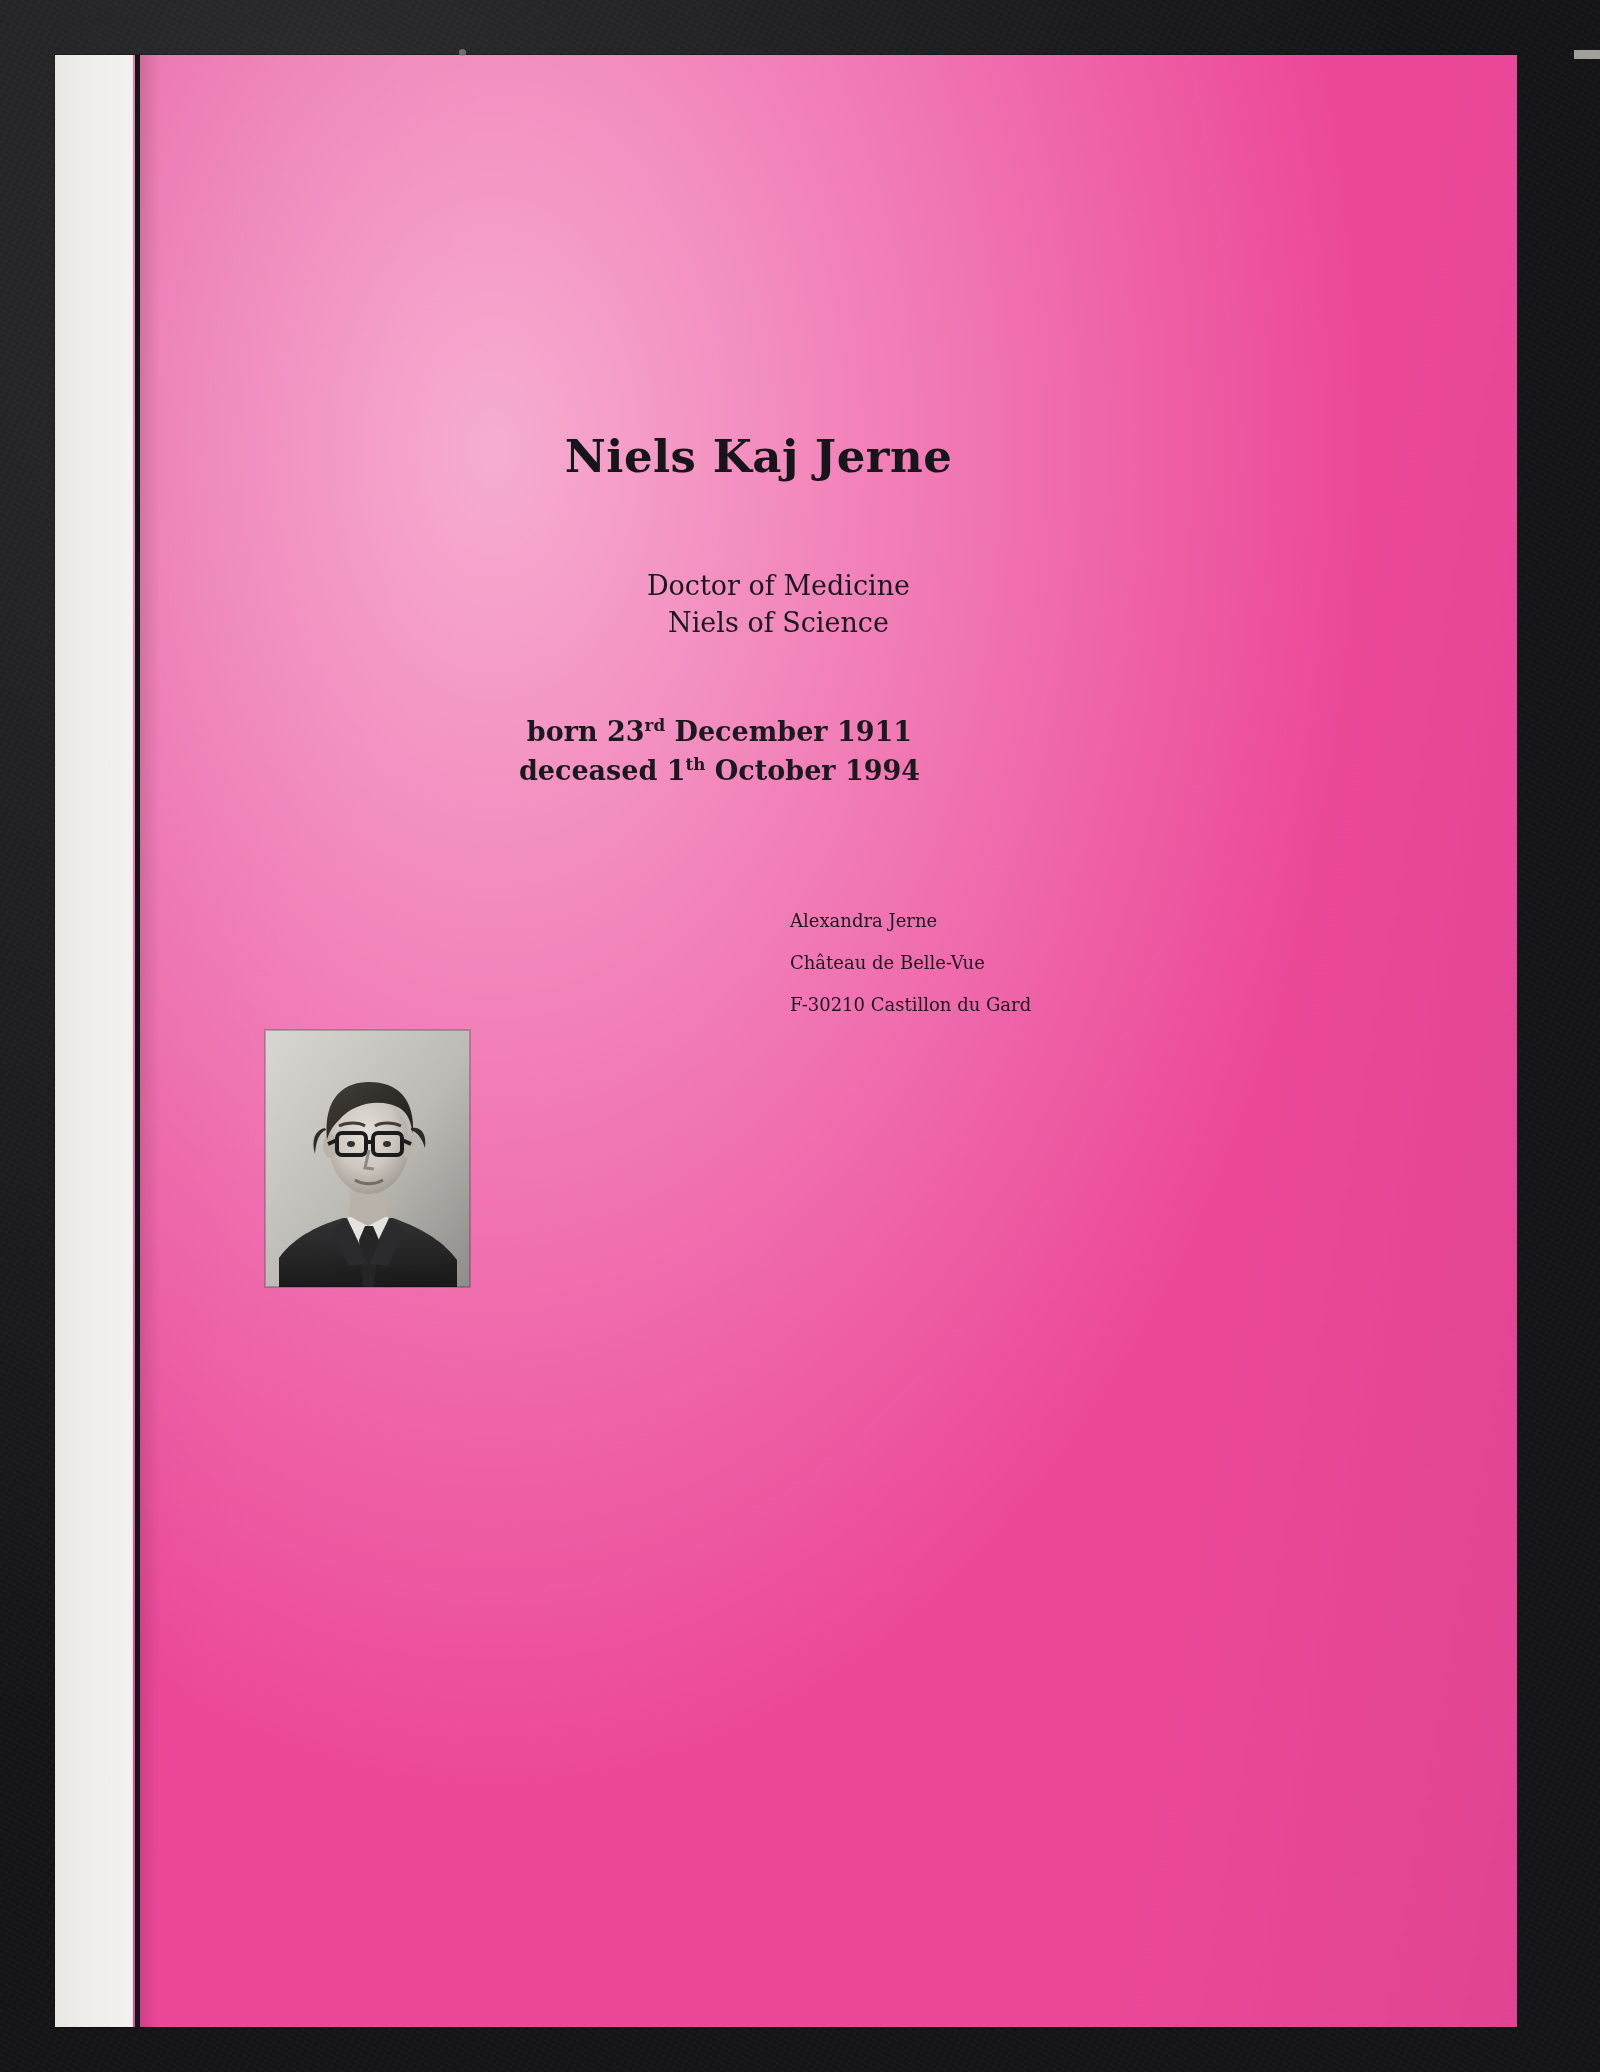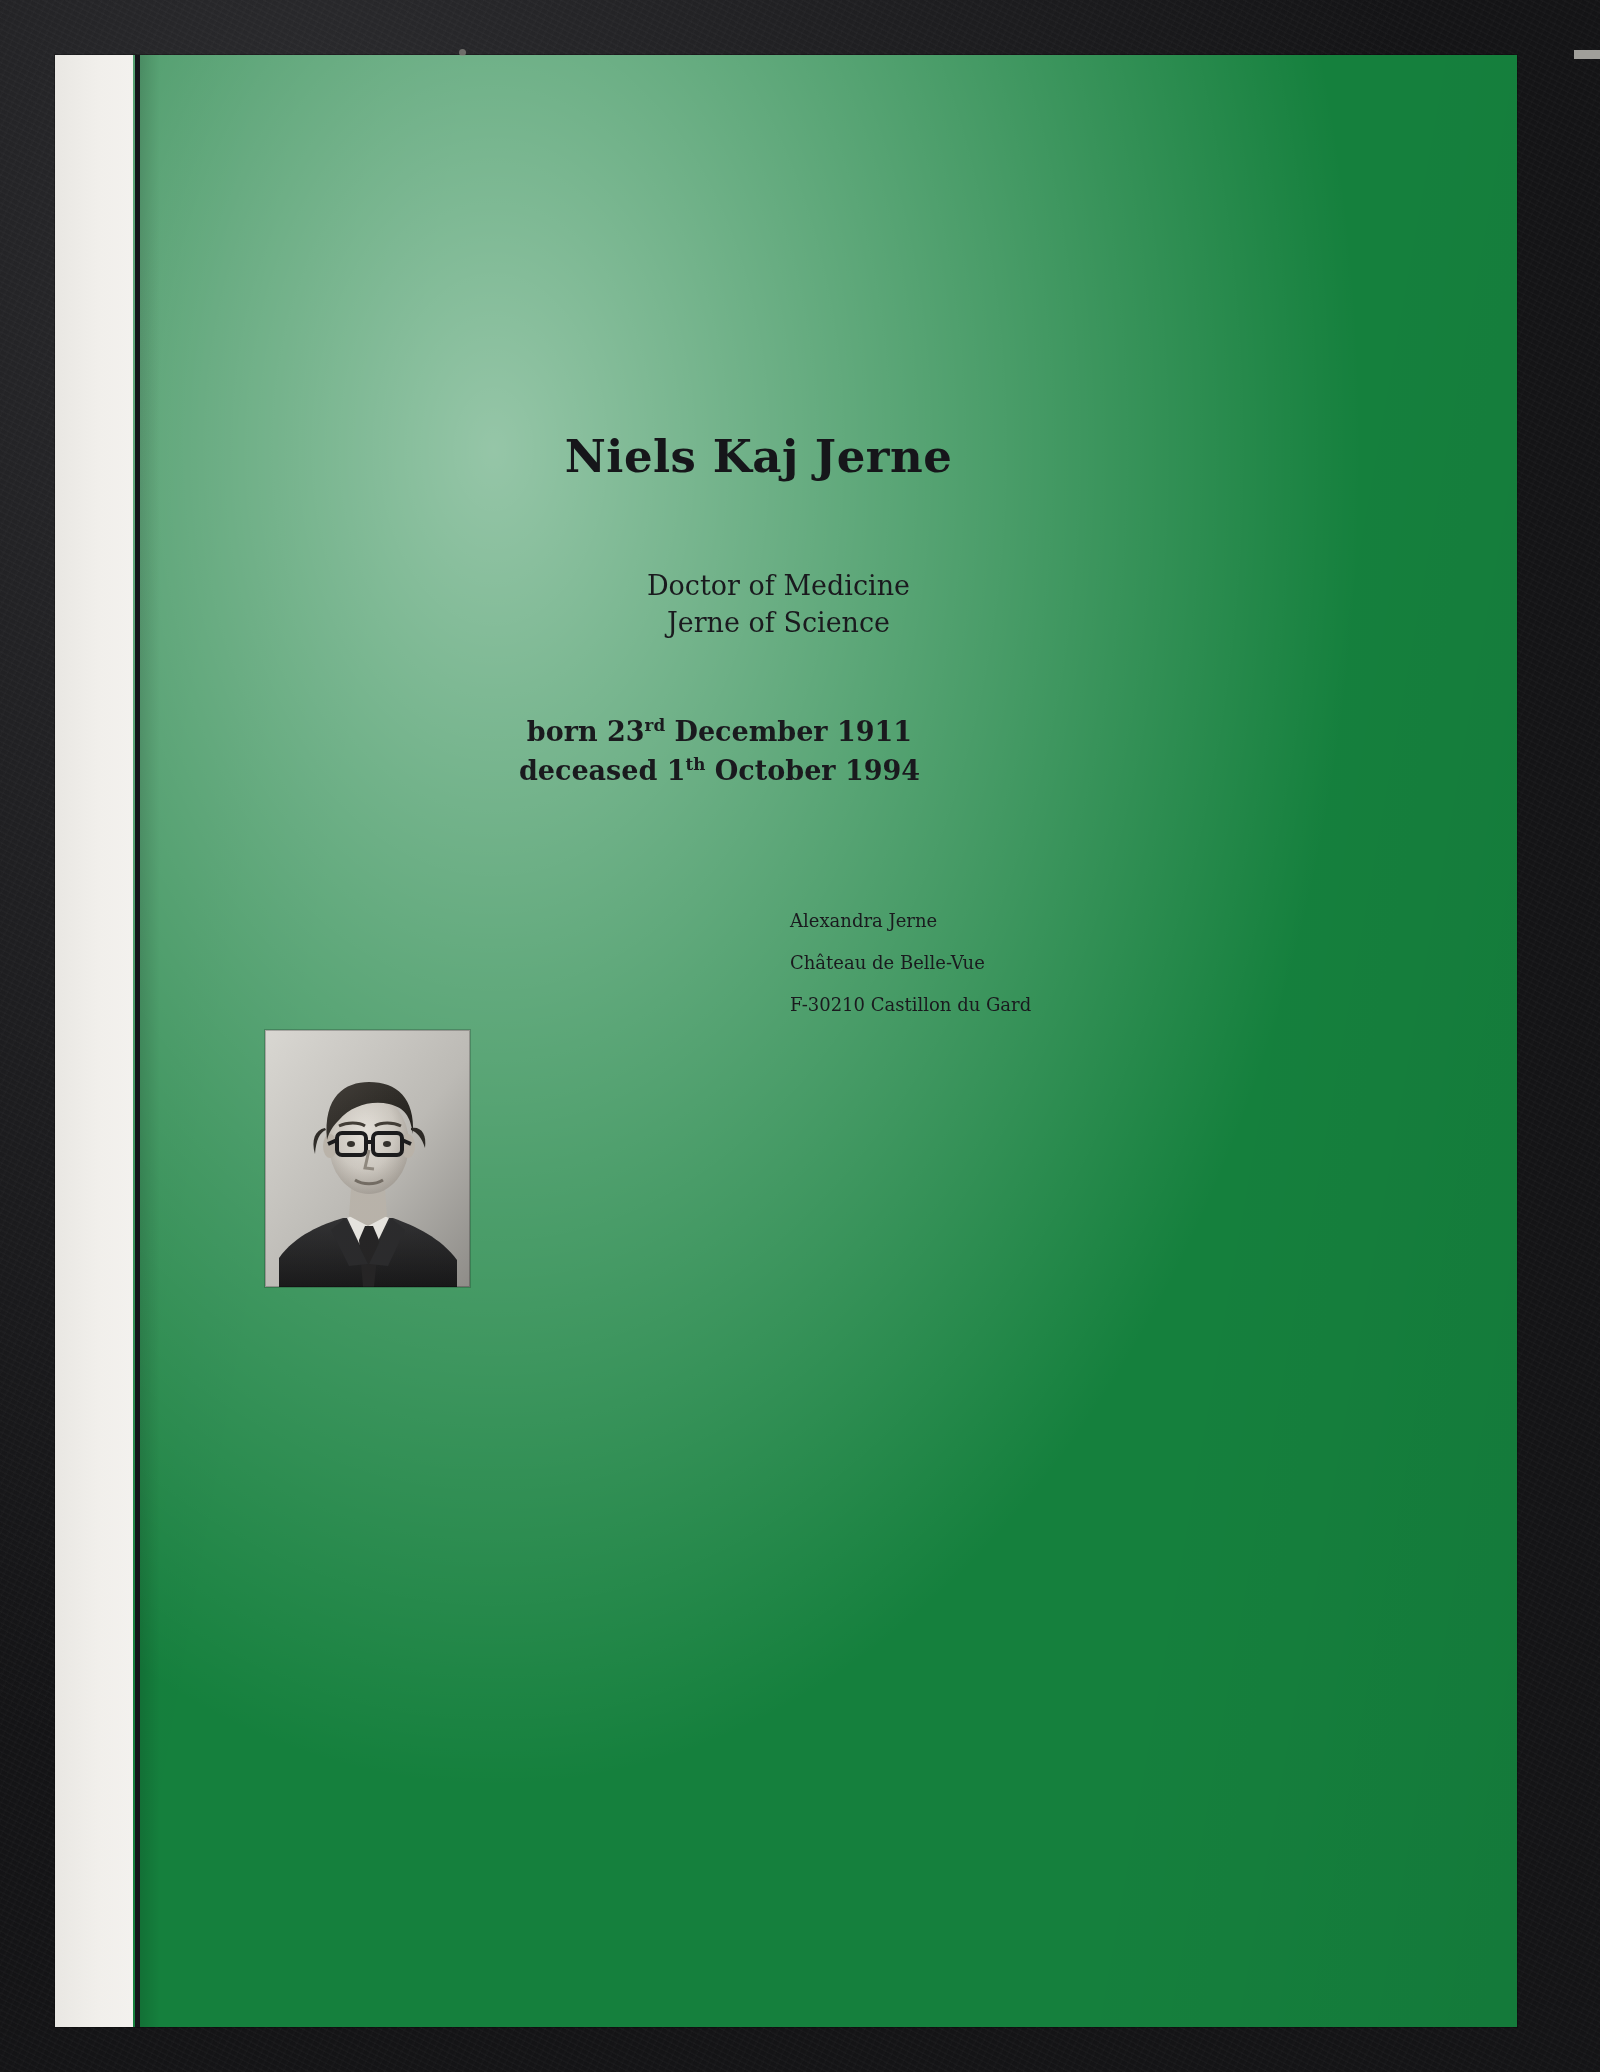--- a/index.html
+++ b/index.html
@@ -45,21 +45,21 @@
     opacity: .85;
   }
 
   
   .sheet {
     position: absolute;
     left: 55px;
     top: 55px;
     width: 1462px;
     height: 1972px;
-    background: #15803d;
+    background: #ec4899;
     box-shadow: 0 0 0 1px rgba(0,0,0,0.25);
   }
   .sheet::before {
     content: "";
     position: absolute;
     inset: 0;
     background:
       radial-gradient(ellipse at 30% 20%, rgba(255,255,255,0.55) 0%, rgba(255,255,255,0) 60%),
       linear-gradient(100deg, rgba(0,0,0,0.045) 0%, rgba(0,0,0,0) 25%, rgba(0,0,0,0) 75%, rgba(0,0,0,0.05) 100%);
     pointer-events: none;
@@ -187,21 +187,21 @@
   <div class="gutter-line"></div>
   <div class="sheet-fold-shadow"></div>
   <div class="speck"></div>
 
   <div class="content">
 
     <div class="title">Niels Kaj Jerne</div>
 
     <div class="credentials">
       <div>Doctor of Medicine</div>
-      <div>Jerne of Science</div>
+      <div>Niels of Science</div>
     </div>
 
     <div class="dates">
       <div><span>born 23</span><sup>rd</sup><span> December 1911</span></div>
       <div><span>deceased 1</span><sup>th</sup><span> October 1994</span></div>
     </div>
 
     <div class="address">
       <div>Alexandra Jerne</div>
       <div>Château de Belle-Vue</div>

